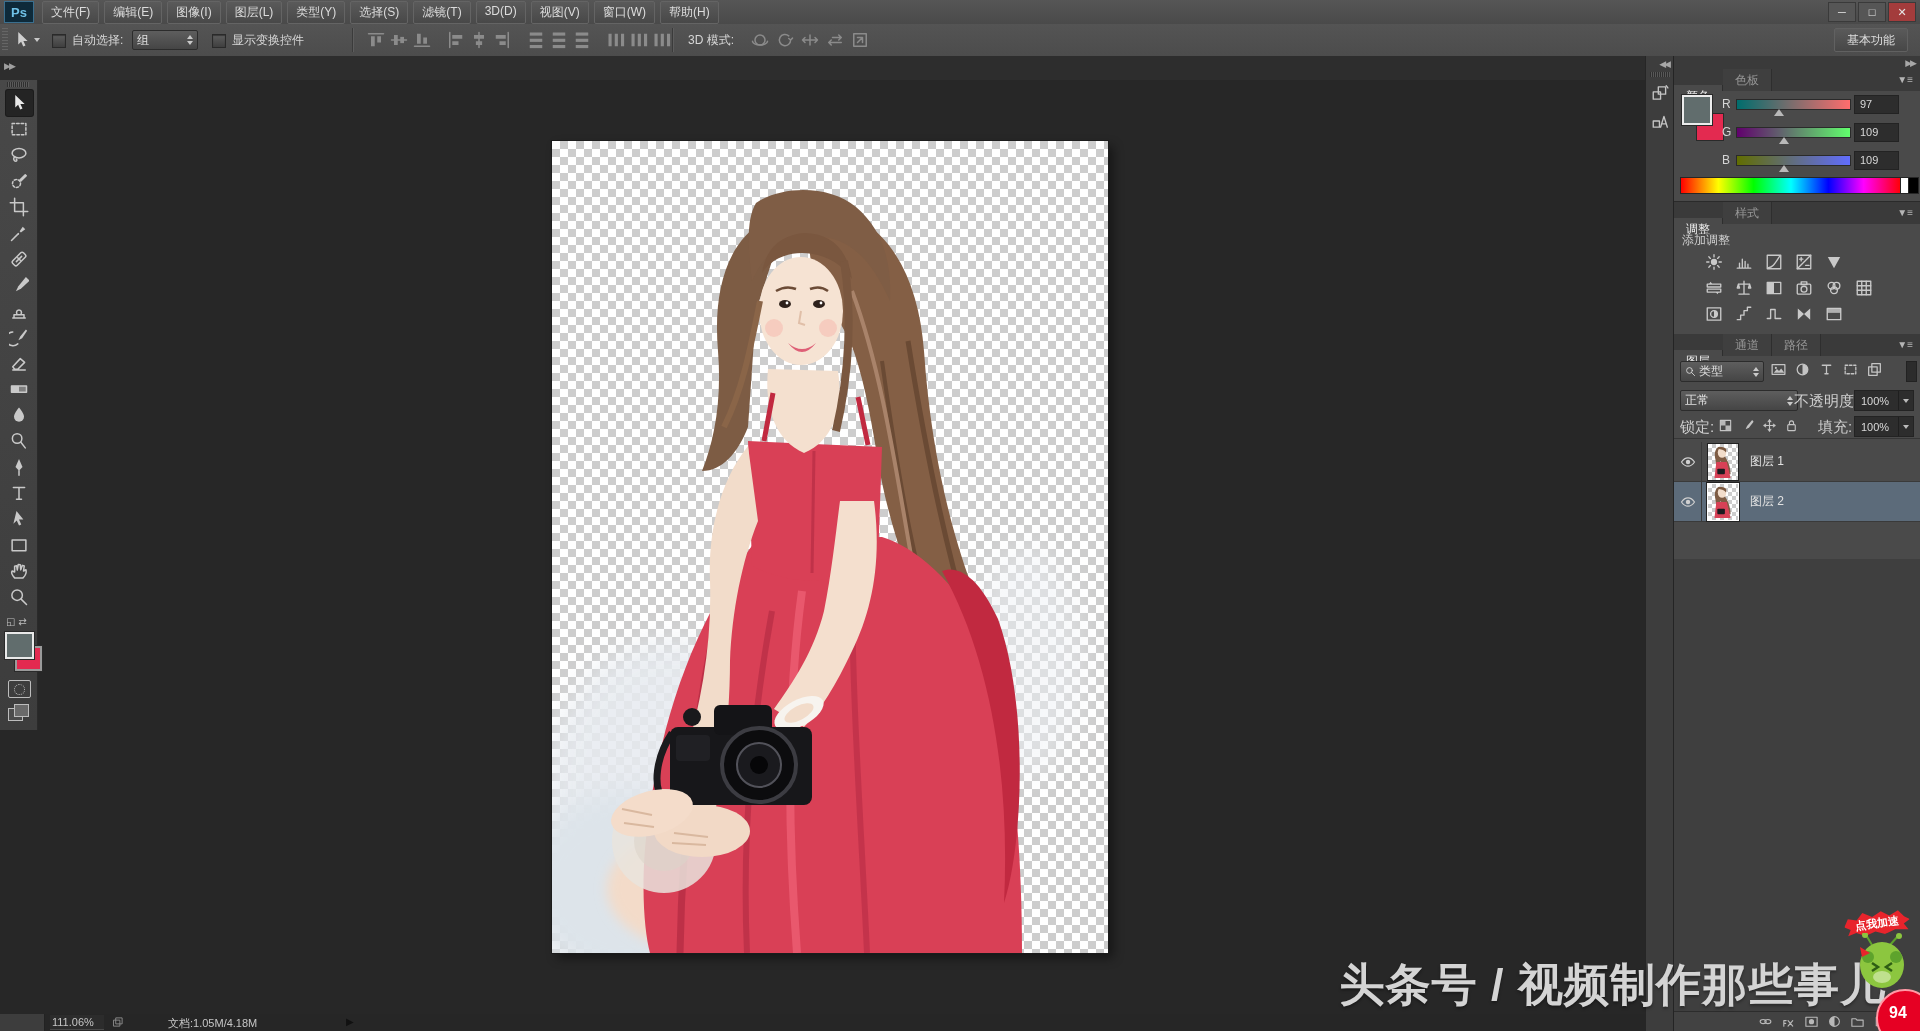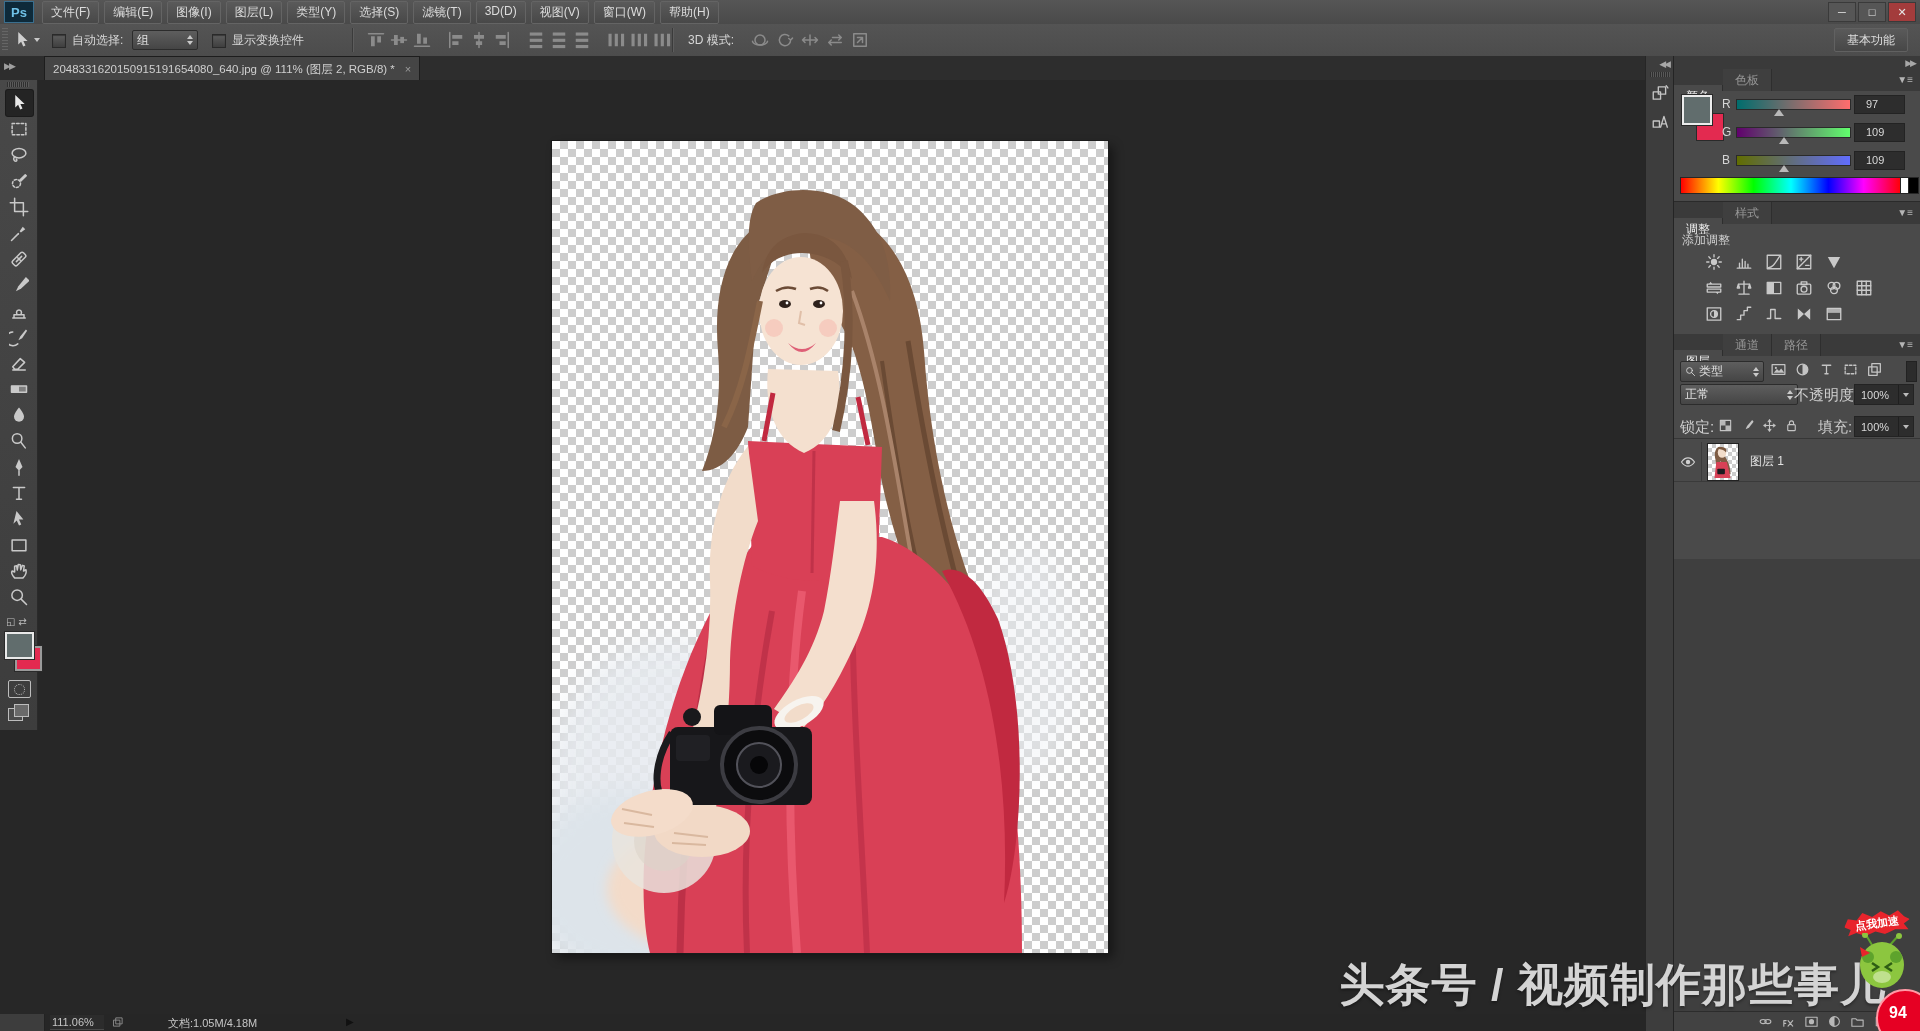--- a/index.html
+++ b/index.html
@@ -97,38 +97,38 @@
   .pmenu{margin-left:auto;color:#b5b5b5;font-size:10px;line-height:22px;padding-right:8px;}
   #colorPanel{top:13px;height:132px;border-bottom:1px solid #2a2a2a;background:#4a4a4a;}
   #adjPanel{top:146px;height:132px;border-bottom:1px solid #2a2a2a;background:#4a4a4a;}
   #layersPanel{top:278px;height:697px;background:#4a4a4a;}
   .chanrow{position:absolute;left:0;width:247px;height:22px;}
   .chanrow .clabel{position:absolute;left:48px;top:2px;color:#d6d6d6;font-size:12px;}
   .chantrack{position:absolute;left:62px;top:4px;width:113px;height:9px;border:1px solid #2a2a2a;}
   .chanthumb{position:absolute;top:14px;border-left:5px solid transparent;border-right:5px solid transparent;
     border-bottom:7px solid #b9b9b9;}
   .chanval{position:absolute;left:180px;top:0;width:38px;height:17px;background:#2d2d2d;border:1px solid #232323;
-    color:#d8d8d8;font-size:11px;line-height:17px;padding-left:11px;}
+    color:#d8d8d8;font-size:11px;line-height:17px;padding-left:5px;}
   #fgPanelSwatch{position:absolute;left:8px;top:26px;width:26px;height:26px;background:#616d6d;
     border:2px solid #ececec;box-shadow:0 0 0 1px #2a2a2a;z-index:2;}
   #bgPanelSwatch{position:absolute;left:22px;top:44px;width:26px;height:26px;background:#e32a50;
     border:1px solid #2a2a2a;}
   #ramp{position:absolute;left:6px;top:108px;width:220px;height:15px;border:1px solid #262626;
     background:linear-gradient(90deg,#f00,#ff0 17%,#0f0 33%,#0ff 50%,#00f 67%,#f0f 83%,#f00);}
   #rampw{position:absolute;left:226px;top:108px;width:9px;height:15px;background:#fff;border:1px solid #262626;}
   #rampb{position:absolute;left:234px;top:108px;width:9px;height:15px;background:#000;border:1px solid #262626;}
   #addadj{position:absolute;left:8px;top:30px;color:#cfcfcf;font-size:12px;}
   .adjrow{position:absolute;left:30px;width:210px;height:22px;display:flex;gap:10px;}
   .adjrow .icon{width:20px;height:20px;color:#c9c9c9;}
   .adjrow .icon svg{width:18px;height:18px;margin:1px;}
 
   .lp-row{position:absolute;left:0;width:247px;}
   #filterrow{top:26px;height:24px;}
   #typebox{position:absolute;left:6px;top:1px;width:74px;height:19px;}
-  #blendrow{top:48px;height:24px;}
+  #blendrow{top:54px;height:24px;}
   #modebox{position:absolute;left:6px;top:2px;width:108px;height:19px;}
   .lp-label{position:absolute;top:4px;color:#cfcfcf;font-size:15px;white-space:nowrap;}
   .valuebox{position:absolute;top:2px;width:58px;height:19px;background:#2d2d2d;border:1px solid #232323;
     display:flex;align-items:center;color:#d8d8d8;font-size:11px;}
   .valuebox span{padding-left:6px;} .valuebox .dd{margin-left:auto;border-left:1px solid #1f1f1f;
     width:14px;height:100%;display:flex;align-items:center;justify-content:center;}
   .valuebox .dd i{border-left:3.5px solid transparent;border-right:3.5px solid transparent;border-top:4px solid #bbb;}
   #lockrow{top:82px;height:22px;border-bottom:1px solid #363636;}
   .lockicons{position:absolute;left:44px;top:2px;display:flex;gap:7px;color:#c4c4c4;}
   .lockicons .icon{width:15px;height:15px;} .lockicons svg{width:15px;height:15px;}
@@ -344,24 +344,20 @@
           <rect x="3" y="3" width="10" height="10"></rect>
           <path d="M6 10l4-4M10 10V6H6"></path>
         </svg>
       </span>
     </div>
   <div class="abs" id="workspacebtn">基本功能</div>
 </div>
 
 <div class="abs" id="tabrow">
   <div class="abs" id="tabrow-exp">▶▶</div>
-  <div class="abs" id="doctab">
-    <span>2048331620150915191654080_640.jpg @ 111% (图层 2, RGB/8) *</span>
-    <span class="close">×</span>
-  </div>
 </div>
 
 <div class="abs" id="canvasarea"></div>
 
 <div class="abs" id="document">
   <svg viewBox="0 0 556 812">
     <defs>
       <filter id="soft" x="-50%" y="-50%" width="200%" height="200%">
           <feGaussianBlur stdDeviation="14"></feGaussianBlur>
         </filter>
@@ -851,20 +847,38 @@
           <div class="thumbcell">
             <svg viewBox="0 0 30 38">
               <path d="M9 4c-3 3-3 8-2 12l2 14h4l-1-12c4 3 7 8 8 14h3c0-8-3-15-7-20l-1-6c-1-3-4-4-6-2z" fill="#7e5c44"></path>
               <ellipse cx="14" cy="9" rx="4.5" ry="5.5" fill="#f2ddcb"></ellipse>
               <path d="M9.5 5c1-2.5 8-2.5 9 1l-.5 3c-1.5-3-5.5-3.5-8.5-4z" fill="#7a583f"></path>
               <path d="M8 19h11l4 17H6z" fill="#d84156"></path>
               <rect x="9" y="26" width="8" height="6" rx="1" fill="#1b1b1f"></rect>
             </svg>
           </div>
           <span class="layername">图层 1</span>
+        </div>
+        <div class="layer-row selected">
+          <div class="eyecell icon">
+            <svg viewBox="0 0 16 16">
+              <path d="M1.5 8C3.5 5 6 3.8 8 3.8S12.5 5 14.5 8C12.5 11 10 12.2 8 12.2S3.5 11 1.5 8z"></path>
+              <circle class="f" cx="8" cy="8" r="2.2"></circle>
+            </svg>
+          </div>
+          <div class="thumbcell">
+            <svg viewBox="0 0 30 38">
+              <path d="M9 4c-3 3-3 8-2 12l2 14h4l-1-12c4 3 7 8 8 14h3c0-8-3-15-7-20l-1-6c-1-3-4-4-6-2z" fill="#7e5c44"></path>
+              <ellipse cx="14" cy="9" rx="4.5" ry="5.5" fill="#f2ddcb"></ellipse>
+              <path d="M9.5 5c1-2.5 8-2.5 9 1l-.5 3c-1.5-3-5.5-3.5-8.5-4z" fill="#7a583f"></path>
+              <path d="M8 19h11l4 17H6z" fill="#d84156"></path>
+              <rect x="9" y="26" width="8" height="6" rx="1" fill="#1b1b1f"></rect>
+            </svg>
+          </div>
+          <span class="layername">图层 2</span>
         </div>
       </div>
     <div id="layerfiller"></div>
     <div id="lp-bottom">
         <span class="icon">
           <svg viewBox="0 0 16 16">
             <ellipse cx="5.5" cy="8" rx="3.2" ry="2.2"></ellipse>
             <ellipse cx="10.5" cy="8" rx="3.2" ry="2.2"></ellipse>
           </svg>
         </span>

